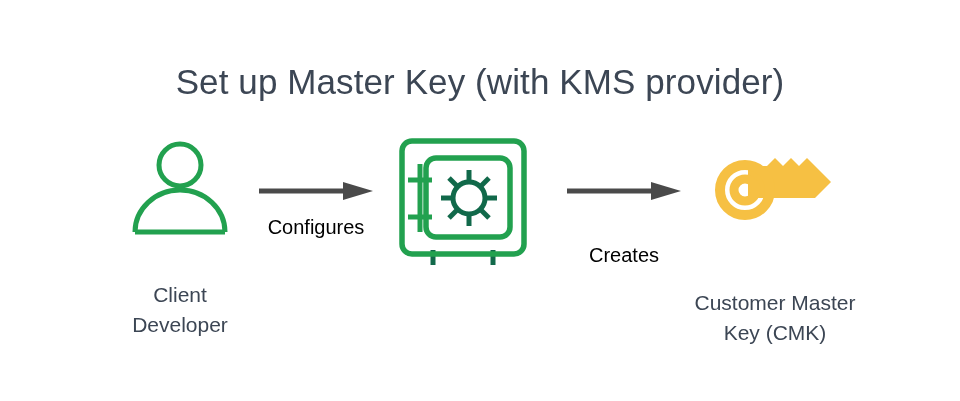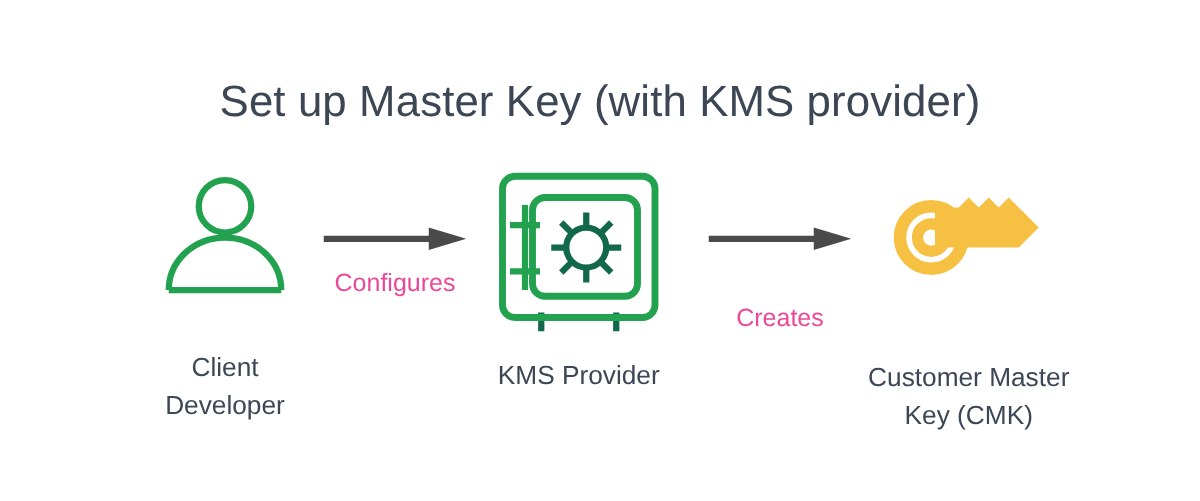--- a/index.html
+++ b/index.html
@@ -82,21 +82,21 @@
   
   .edge {
     position: absolute;
     display: flex;
     flex-direction: column;
     align-items: center;
   }
   .edge-label {
     font-size: 20px;
     font-weight: 400;
-    color: #ec4899;
+    color: #000000;
     margin-top: 14px;
     white-space: nowrap;
   }
   #edge-configures {
     left: 252px;
     top: 180px;
     width: 128px;
   }
   #edge-creates {
     left: 560px;
@@ -145,21 +145,20 @@
           <line x1="76" y1="83" x2="76" y2="94"></line>
           <line x1="48" y1="66" x2="59" y2="66"></line>
           <line x1="93" y1="66" x2="104" y2="66"></line>
           <line x1="56" y1="46" x2="64" y2="54"></line>
           <line x1="88" y1="78" x2="96" y2="86"></line>
           <line x1="96" y1="46" x2="88" y2="54"></line>
           <line x1="64" y1="78" x2="56" y2="86"></line>
         </g>
       </svg>
     </div>
-    <div class="node-label">KMS Provider</div>
   </div>
 
   <div class="node" id="node-cmk">
     <div class="node-icon">
       <svg width="140" height="88" viewBox="0 0 140 88">
         <g fill="#f6c043">
           <path d="M 43 16
                    L 62 16
                    L 70 8
                    L 78 16

